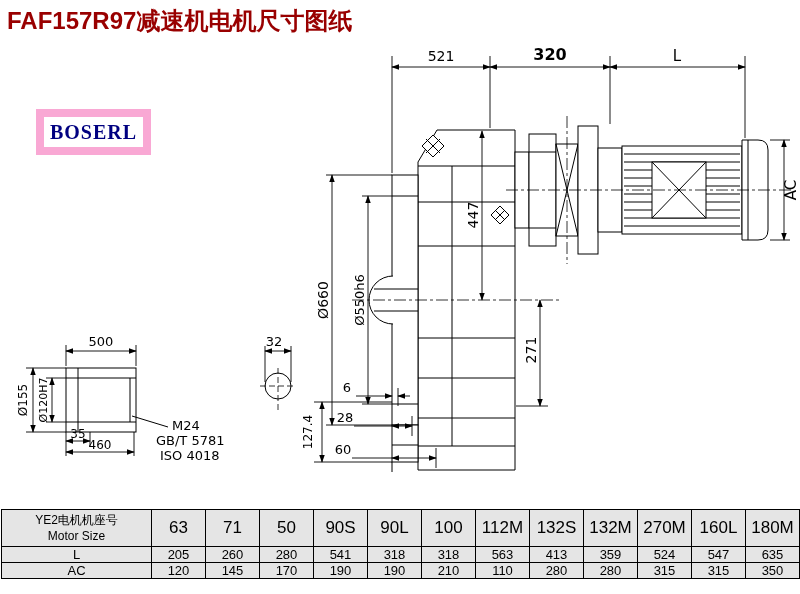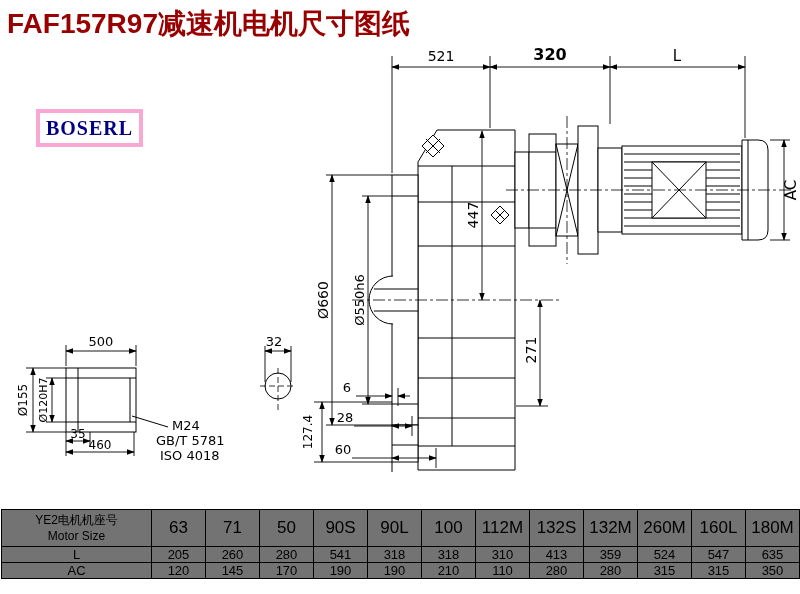--- a/index.html
+++ b/index.html
@@ -1,27 +1,27 @@
 <!DOCTYPE html>
 <html><head>
 <meta charset="utf-8">
 <style>
   html,body{margin:0;padding:0;background:#fff;}
   #page{position:relative;width:800px;height:594px;background:#fff;overflow:hidden;
         font-family:"Liberation Sans",sans-serif;}
-  .title{position:absolute;left:7px;top:5px;font-size:28px;font-weight:bold;
+  .title{position:absolute;left:7px;top:5px;font-size:24px;font-weight:bold;
          color:#990000;letter-spacing:0px;white-space:nowrap;}
   .logo{position:absolute;left:36px;top:109px;width:99px;height:30px;
-        border:4px solid #f9a8d4;display:flex;align-items:center;justify-content:center;
+        border:8px solid #f9a8d4;display:flex;align-items:center;justify-content:center;
         font-family:"Liberation Serif",serif;font-size:20px;font-weight:bold;
         color:#000080;letter-spacing:1px;background:#fff;}
   svg.drawing{position:absolute;left:0;top:0;}
   svg.drawing text{font-family:"DejaVu Sans",sans-serif;fill:#000;stroke:none;}
   table.spec{position:absolute;left:1px;top:509px;width:798px;border-collapse:collapse;
-             table-layout:fixed;background:#737373;}
+             table-layout:fixed;background:#e5e5e5;}
   table.spec td,table.spec th{border:1px solid #000;text-align:center;vertical-align:middle;
              padding:0;font-weight:normal;color:#000;}
   tr.header-row{height:37px;}
   tr.data-row{height:16px;}
   .hdr{font-size:12px;line-height:1.35;}
   .size{font-size:17px;}
   .num{font-size:13px;line-height:1;}
 </style>
 </head>
 <body>
@@ -223,33 +223,33 @@
       </th>
       <th class="size">63</th>
       <th class="size">71</th>
       <th class="size">50</th>
       <th class="size">90S</th>
       <th class="size">90L</th>
       <th class="size">100</th>
       <th class="size">112M</th>
       <th class="size">132S</th>
       <th class="size">132M</th>
-      <th class="size">260M</th>
+      <th class="size">270M</th>
       <th class="size">160L</th>
       <th class="size">180M</th>
     </tr>
     <tr class="data-row">
       <td class="num">L</td>
       <td class="num">205</td>
       <td class="num">260</td>
       <td class="num">280</td>
       <td class="num">541</td>
       <td class="num">318</td>
       <td class="num">318</td>
-      <td class="num">310</td>
+      <td class="num">563</td>
       <td class="num">413</td>
       <td class="num">359</td>
       <td class="num">524</td>
       <td class="num">547</td>
       <td class="num">635</td>
     </tr>
     <tr class="data-row">
       <td class="num">AC</td>
       <td class="num">120</td>
       <td class="num">145</td>

